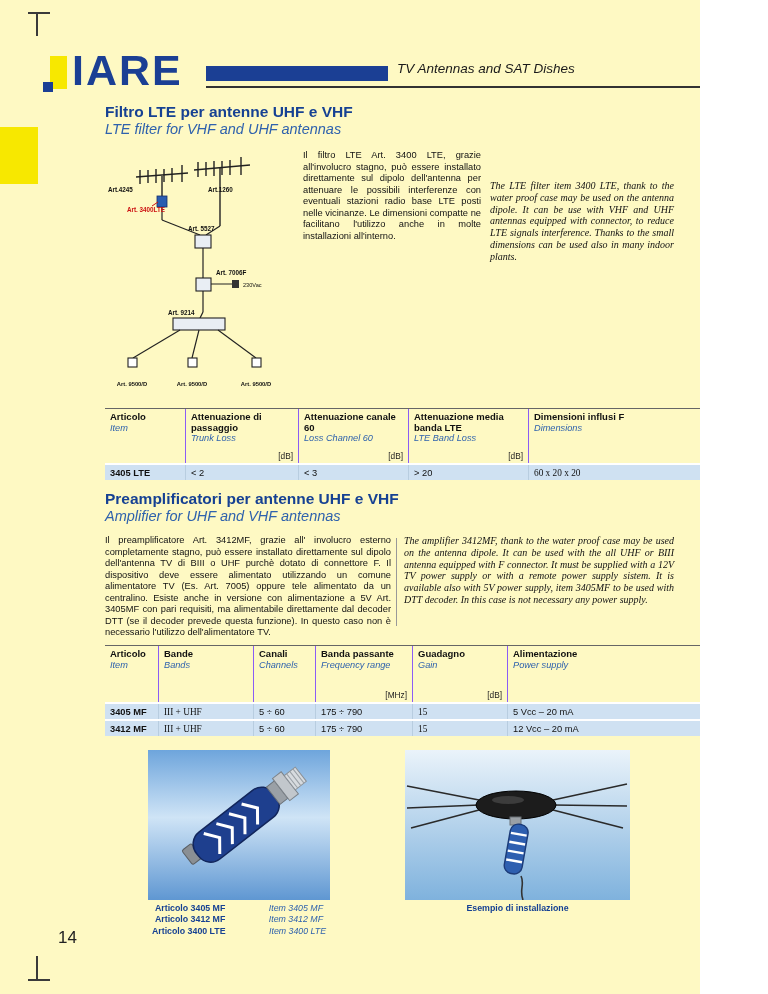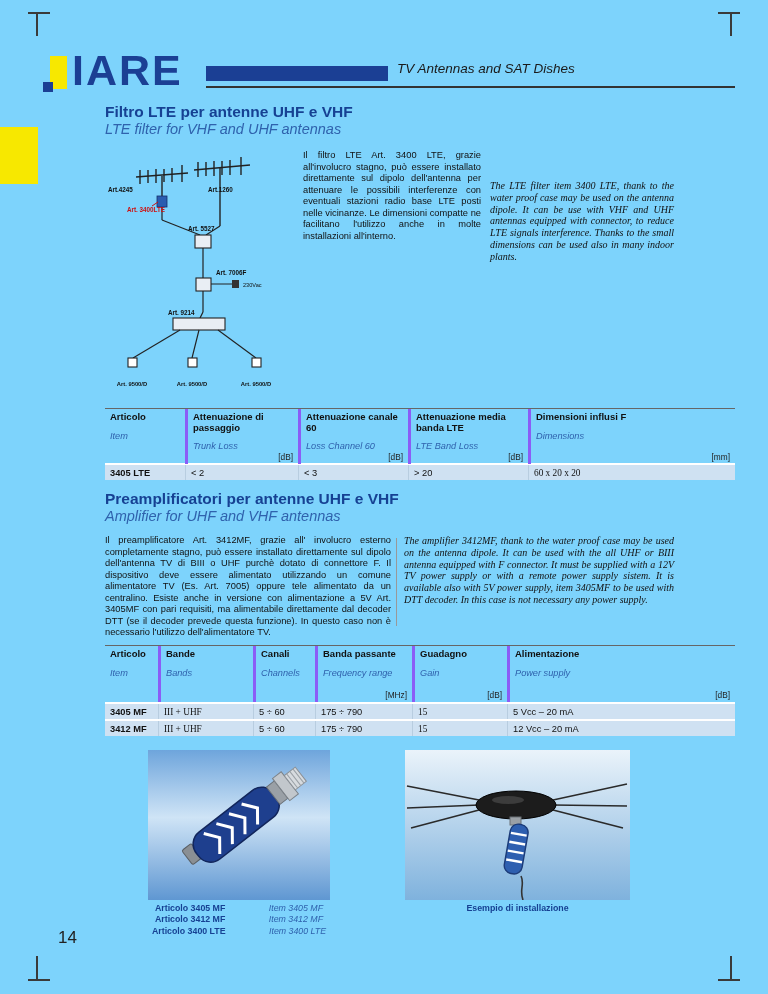--- a/index.html
+++ b/index.html
@@ -1,18 +1,18 @@
 <!DOCTYPE html>
 <html><head>
 <meta charset="utf-8">
 <style>
   * { margin:0; padding:0; box-sizing:border-box; }
   html,body { background:#ffffff; }
   body { font-family:"Liberation Sans", sans-serif; }
-  .page { position:relative; width:768px; height:994px; background:#7dd3fc; overflow:hidden; }
+  .page { position:relative; width:700px; height:994px; background:#fef9c3; overflow:hidden; }
 
   
   .mark { position:absolute; background:#3a3a3a; }
 
   
   .logo-yellow { position:absolute; left:50px; top:56px; width:17px; height:33px; background:#f7e800; }
   .logo-bluesq { position:absolute; left:43px; top:82px; width:10px; height:10px; background:#1b3f94; }
   .logo-text { position:absolute; left:72px; top:46px; font-size:43px; font-weight:bold; letter-spacing:2px; color:#1b3f94; }
   .logo-bar { position:absolute; left:206px; top:66px; width:182px; height:15px; background:#1b3f94; }
   .header-title { position:absolute; left:397px; top:61px; font-size:13.5px; font-style:italic; color:#1a1a1a; }
@@ -28,23 +28,23 @@
   .it-body { position:absolute; font-size:9.3px; line-height:1.24; color:#111; text-align:justify; }
   .en-body { position:absolute; font-family:"Liberation Serif", serif; font-style:italic; font-size:10px; line-height:1.18; color:#111; text-align:justify; }
   .vdivider { position:absolute; width:1px; background:#999; }
 
   
   .tbl { position:absolute; width:630px; border-top:1.5px solid #666; }
   .grid-t1 { display:grid; grid-template-columns:80px 113px 110px 120px 1fr; }
   .grid-t2 { display:grid; grid-template-columns:53px 95px 62px 97px 95px 1fr; }
   .thead { height:54px; }
   .hcell { display:flex; flex-direction:column; padding:3px 5px 2px 5px; }
-  .hcell + .hcell { border-left:3px solid #8b5cf6; }
+  .hcell + .hcell { border-left:1px solid #8b5cf6; }
   .h-it { font-weight:bold; font-size:9.5px; color:#111; line-height:1.12; }
-  .h-en { font-style:italic; font-size:9.2px; color:#2f62ad; line-height:1.12;margin-top:8px; }
+  .h-en { font-style:italic; font-size:9.2px; color:#2f62ad; line-height:1.12; }
   .h-unit { margin-top:auto; text-align:right; font-size:8.3px; color:#222; }
   .trow { height:17px; border-top:2px solid #fff; background:#cfe1f2; }
   .dcell { display:flex; align-items:center; padding:0 5px; font-size:9.3px; color:#111; }
   .dcell + .dcell { border-left:1px solid #b8cde0; }
   .dcell.bold { font-weight:bold; }
   .dcell.serif { font-family:"Liberation Serif", serif; font-size:9.3px; }
 
   
   .photo { position:absolute; }
   .cap-block { position:absolute; text-align:center; font-size:8.8px; line-height:1.3; }

